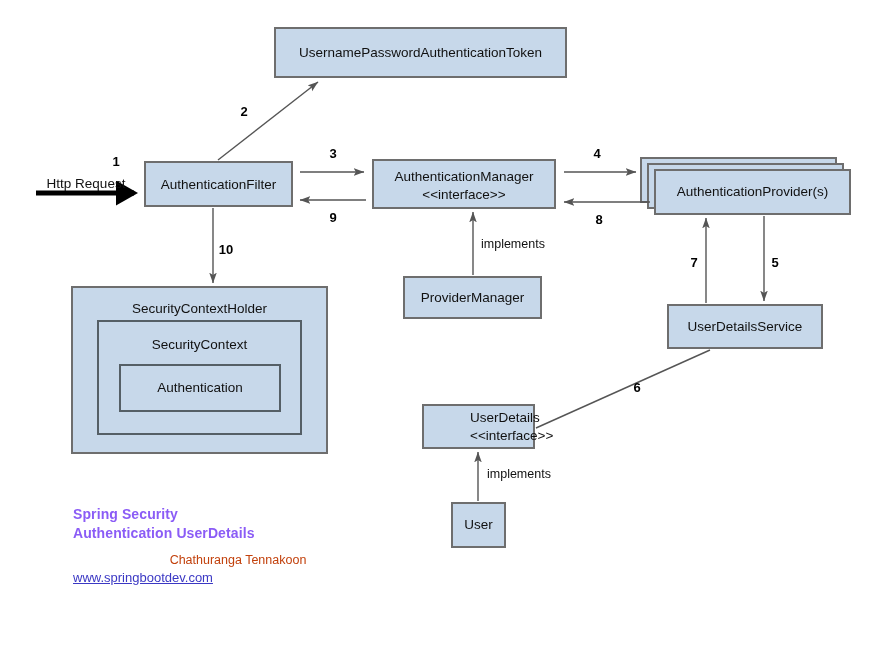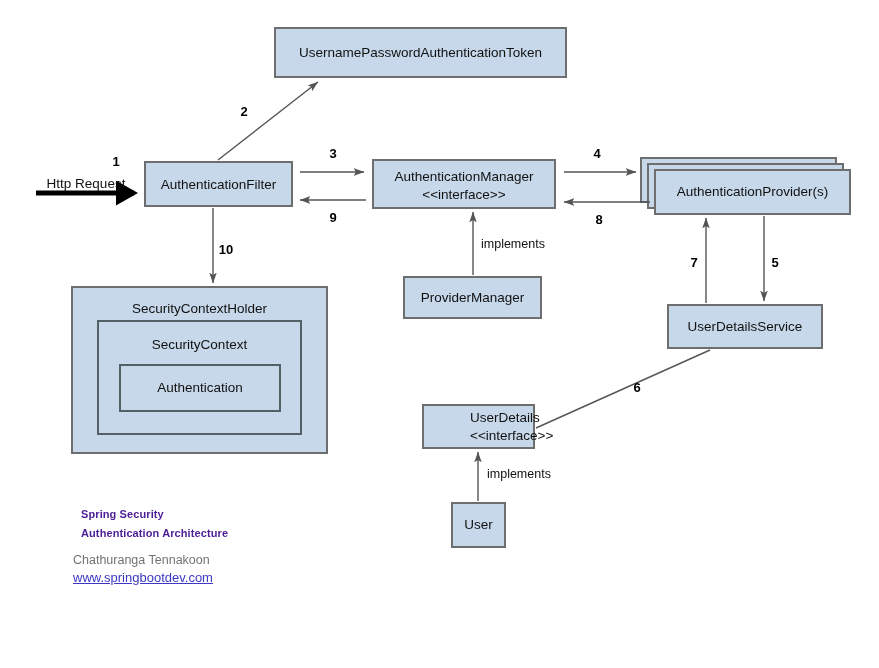--- a/index.html
+++ b/index.html
@@ -20,23 +20,23 @@
   .edgelabel{font-family:"Liberation Sans","DejaVu Sans",sans-serif;
              font-size:12.5px;fill:#111;text-anchor:start;}
   .reqlabel{font-family:"Liberation Sans","DejaVu Sans",sans-serif;
             font-size:13.5px;fill:#111;text-anchor:middle;}
 
   .thinline{stroke:#555;stroke-width:1.4;fill:none;}
   .thickline{stroke:#000;stroke-width:5;fill:none;}
 
   
   #caption{position:absolute;left:73px;top:505px;width:330px;}
-  #caption .title-line{font-weight:bold;font-size:11px;color:#4c1d95;
-                       line-height:19px;letter-spacing:.1px;margin-left:8px;}
-  #caption .author{font-size:12.5px;color:#737373;margin-top:9px;line-height:16px;}
+  #caption .title-line{font-weight:bold;font-size:14px;color:#8b5cf6;
+                       line-height:19px;letter-spacing:.1px;}
+  #caption .author{font-size:12.5px;color:#c2410c;margin-top:9px;line-height:16px;text-align:center;}
   #caption .site{font-size:13px;color:#3b38c4;text-decoration:underline;
                  line-height:16px;display:inline-block;cursor:pointer;}
 </style>
 </head>
 <body>
 
 <div id="stage">
 
   <svg id="diagram" viewBox="0 0 879 668">
     <defs>
@@ -164,18 +164,18 @@
     <text class="steplabel" x="637" y="392">6</text>
 
     <g>
       <line class="thinline" x1="478" y1="501" x2="478" y2="452" marker-end="url(#ah)"></line>
     </g>
     <text class="edgelabel" x="487" y="478">implements</text>
   </svg>
 
   <div id="caption">
     <div class="title-line">Spring Security</div>
-    <div class="title-line">Authentication Architecture</div>
+    <div class="title-line">Authentication UserDetails</div>
     <div class="author">Chathuranga Tennakoon</div>
     <div class="site">www.springbootdev.com</div>
   </div>
 
 </div>
 
 </body></html>

